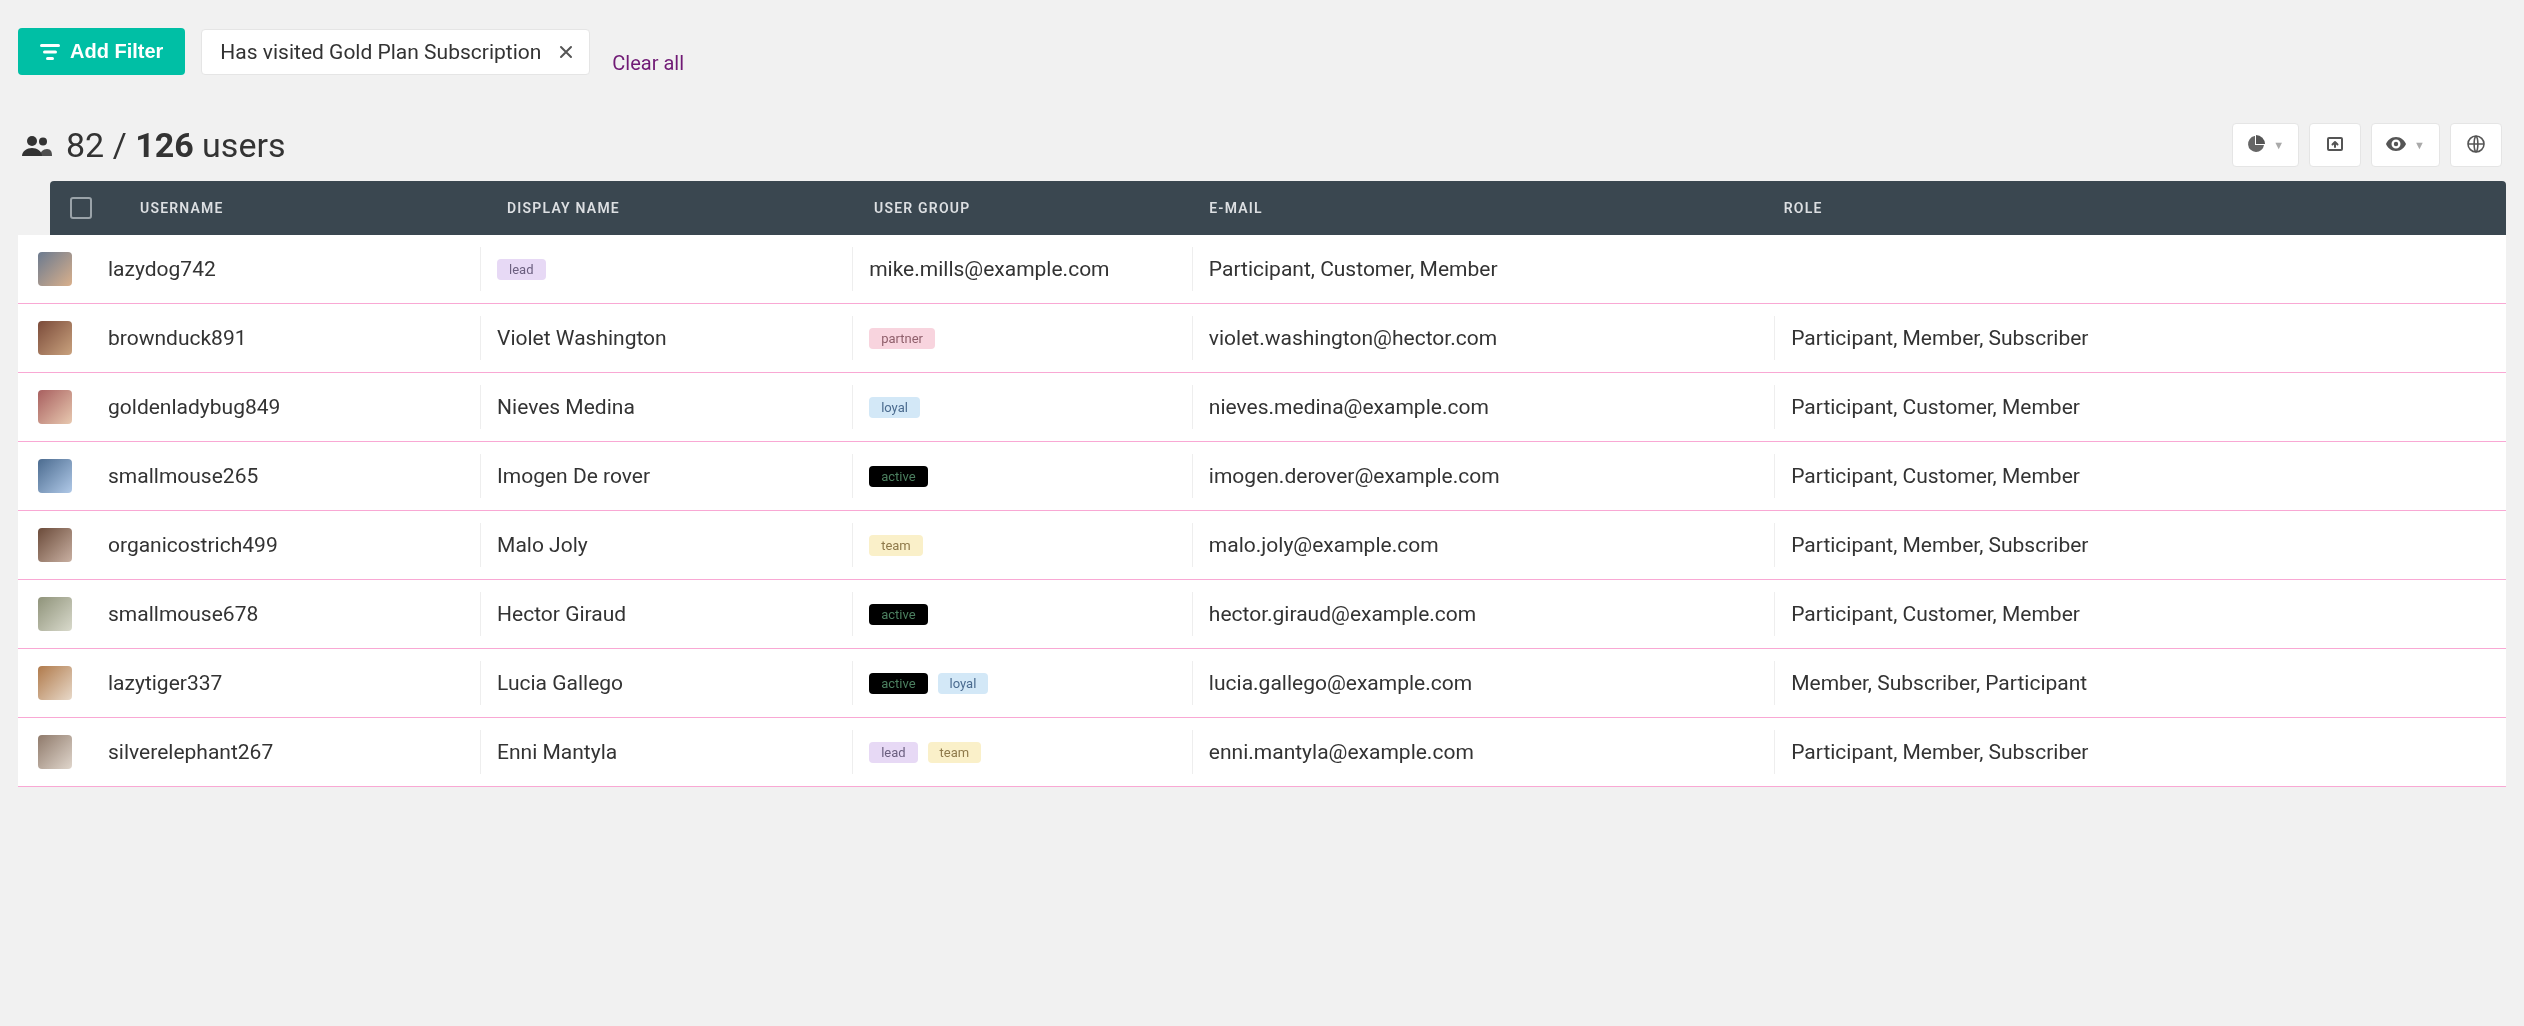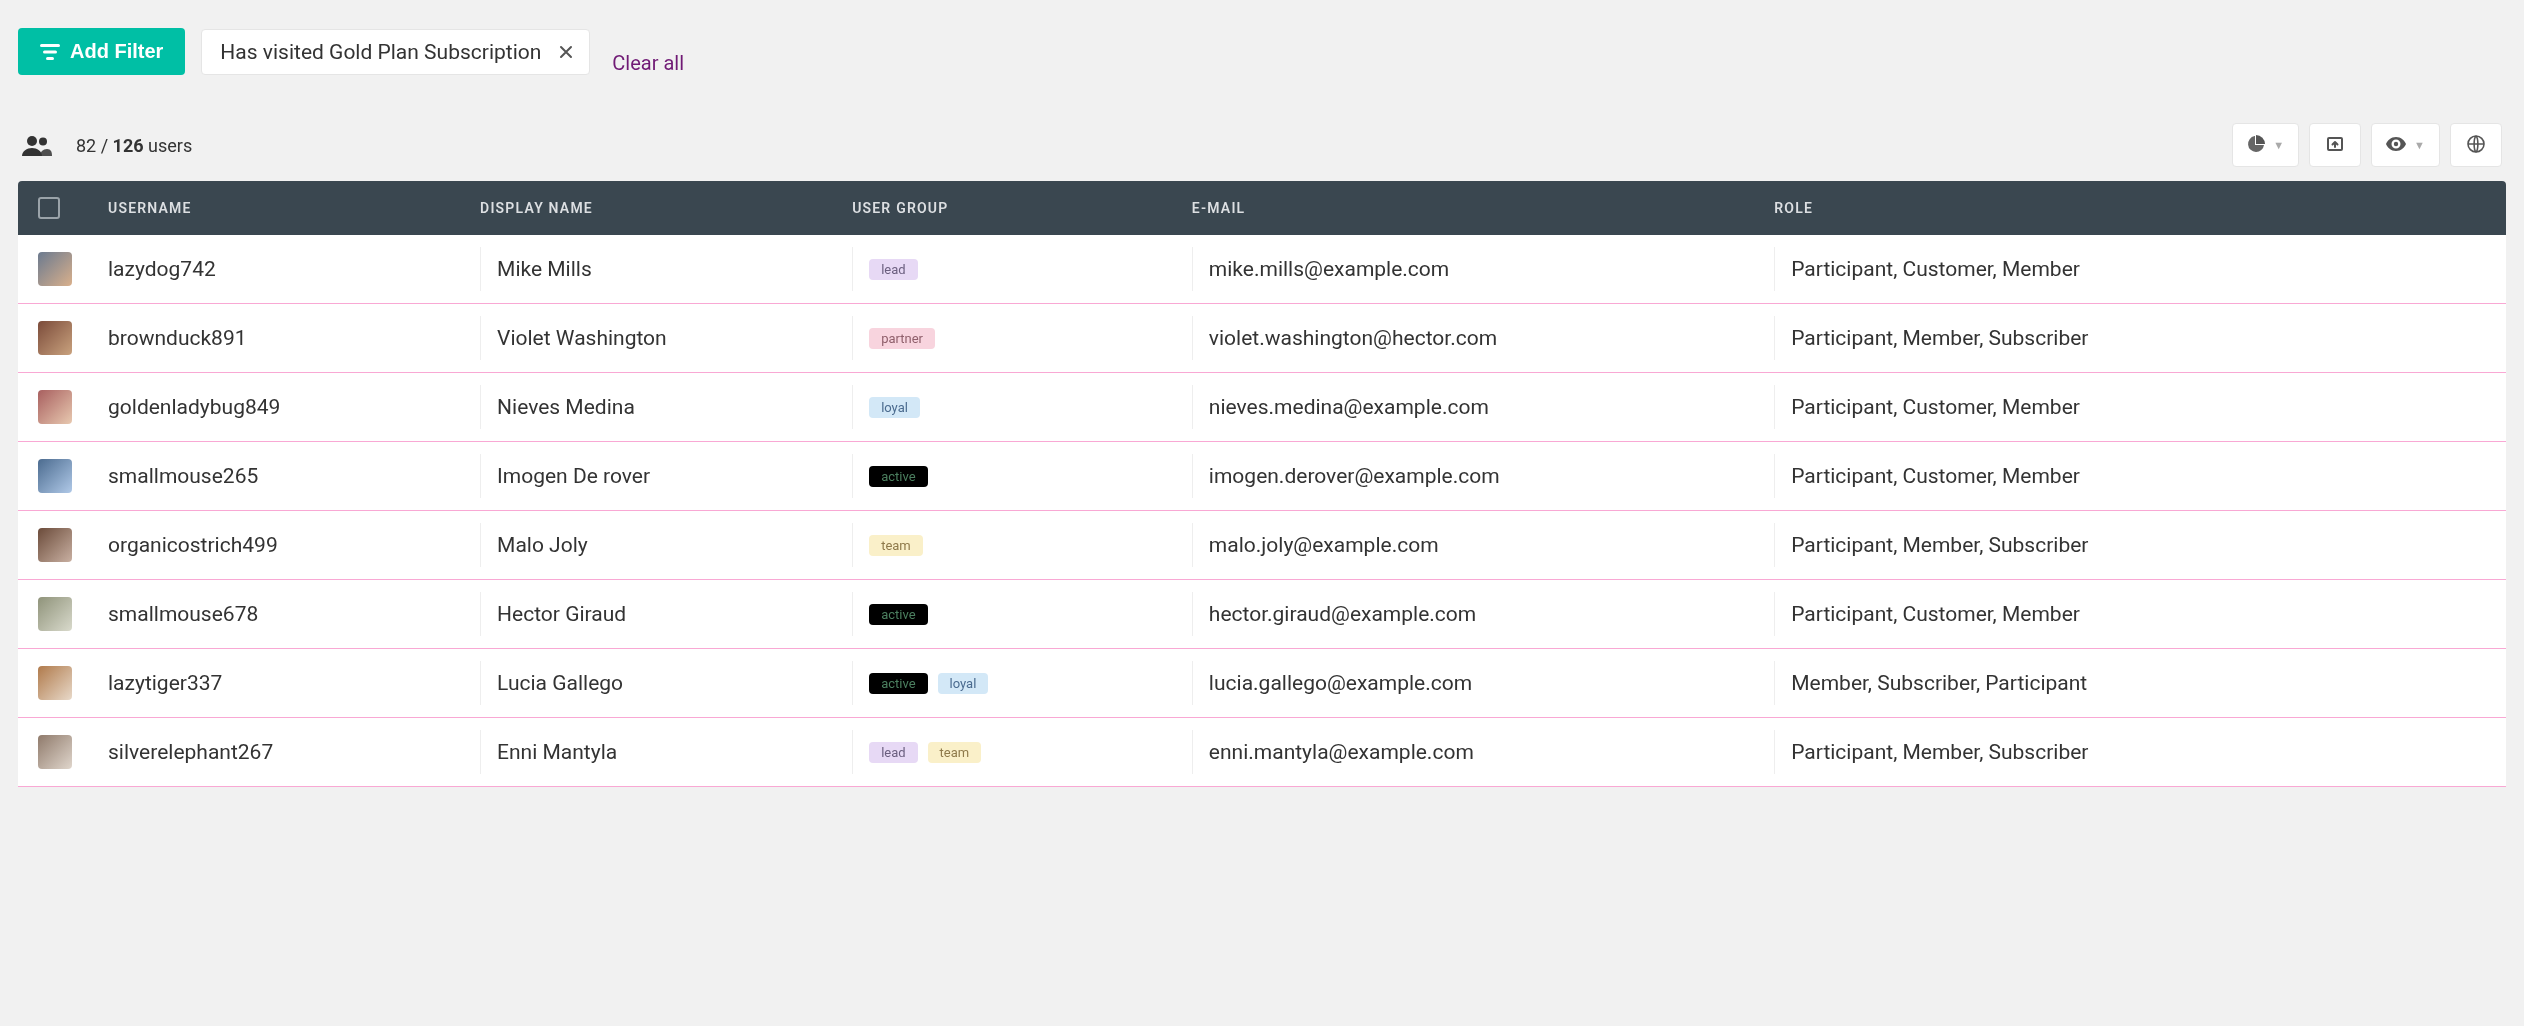--- a/index.html
+++ b/index.html
@@ -61,22 +61,22 @@
   .summary-row {
     display: flex;
     align-items: center;
     justify-content: space-between;
     margin-top: 48px;
     padding: 0 4px;
   }
   .summary-left {
     display: flex;
     align-items: center;
-    gap: 24px;
-    font-size: 18px;
+    gap: 14px;
+    font-size: 34px;
     color: #333;
   }
   .summary-left .count-bold { font-weight: 700; }
   .summary-left .icon { color: #333; display: inline-flex; }
   .summary-right { display: flex; gap: 10px; }
   .icon-btn {
     background: #fff;
     border: 1px solid #e5e5e5;
     border-radius: 4px;
     height: 44px;
@@ -98,20 +98,21 @@
     grid-template-columns: 70px 1.15fr 1.15fr 1.05fr 1.8fr 2.2fr;
     background: #3a4750;
     color: #dcdfe2;
     font-size: 14px;
     letter-spacing: 1.2px;
     font-weight: 600;
     text-transform: uppercase;
     padding: 16px 20px;
     align-items: center;
     border-radius: 4px 4px 0 0;
+    margin-left: 32px;
   }
   .table-head .th-check {
     display: flex; align-items: center;
   }
   .th-check .checkbox {
     width: 22px; height: 22px;
     border: 2px solid #9aa3a9;
     border-radius: 3px;
     background: transparent;
     cursor: pointer;
@@ -251,21 +252,20 @@
       <div>USER GROUP</div>
       <div>E-MAIL</div>
       <div>ROLE</div>
     </div>
     <div class="table-body" id="rows-mount">
         <div class="row">
           <div class="cell-avatar">
             <span class="avatar av1"></span>
           </div>
           <div class="cell-username">lazydog742</div>
-          <div class="cell-divider cell-display">Mike Mills</div>
           <div class="cell-divider cell-group">
             <div class="tags">
               <span class="tag tag-lead">lead</span>
             </div>
           </div>
           <div class="cell-divider cell-email">mike.mills@example.com</div>
           <div class="cell-divider cell-role">Participant, Customer, Member</div>
         </div>
         <div class="row">
           <div class="cell-avatar">

